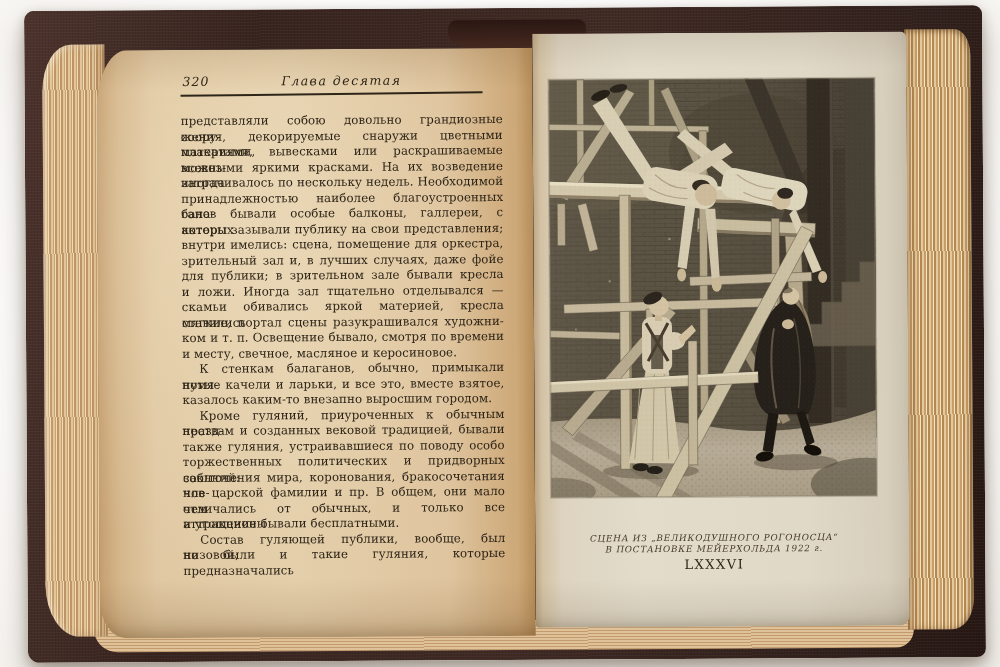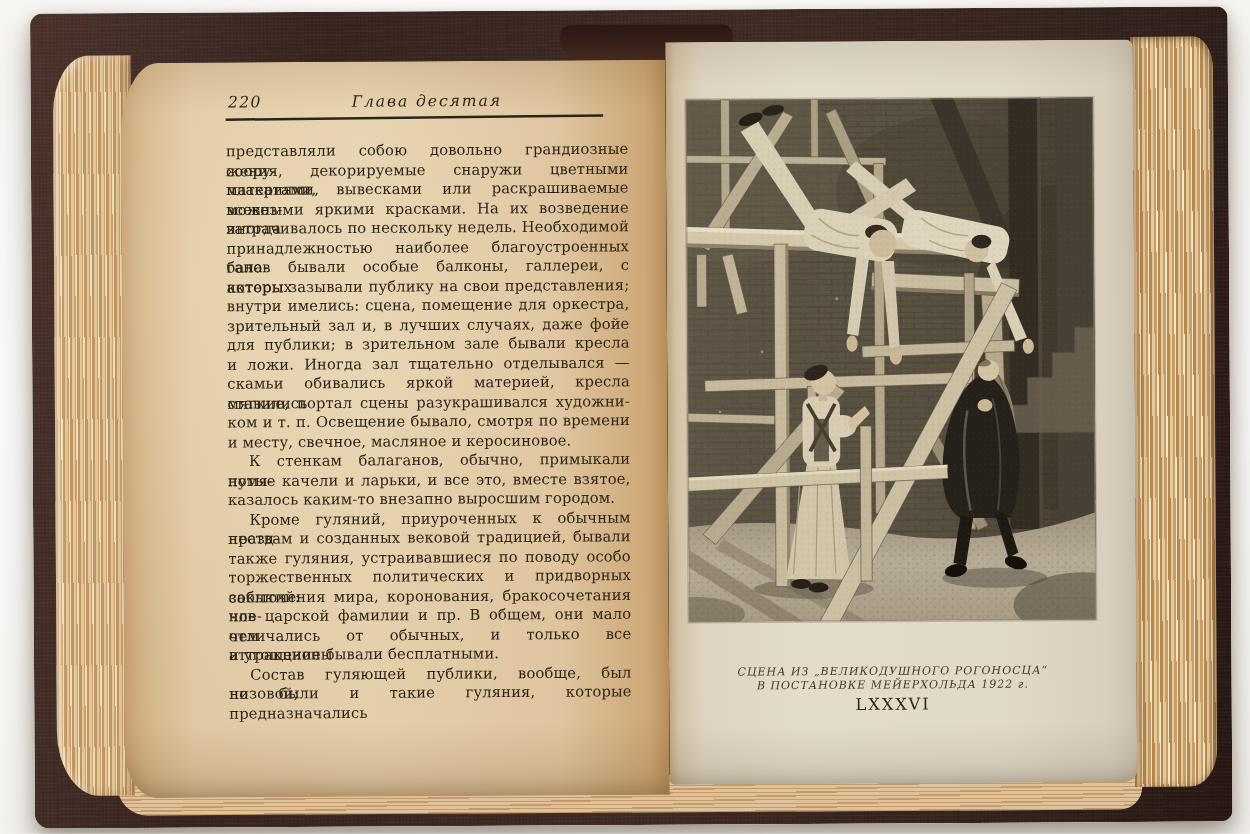--- a/index.html
+++ b/index.html
@@ -78,21 +78,21 @@
 
 <div class="book">
   <div class="cover"></div>
   <div class="spine-top"></div>
   <div class="edge-bottom"></div>
   <div class="edge-left"></div>
   <div class="edge-right"></div>
 
   <div class="page page-left">
     <div class="running-head">
-      <span class="pagenum">220</span>
+      <span class="pagenum">320</span>
       <span class="chapter">Глава десятая</span>
     </div>
     <div class="head-rule"></div>
     <div class="text-block">
         <div class="tline">представляли собою довольно грандиозные соору-</div>
         <div class="tline">жения, декорируемые снаружи цветными материями,</div>
         <div class="tline">плакатами, вывесками или раскрашиваемые всевоз-</div>
         <div class="tline">можными яркими красками.  На их возведение иногда</div>
         <div class="tline">затрачивалось по нескольку недель.  Необходимой</div>
         <div class="tline">принадлежностью наиболее благоустроенных бала-</div>

